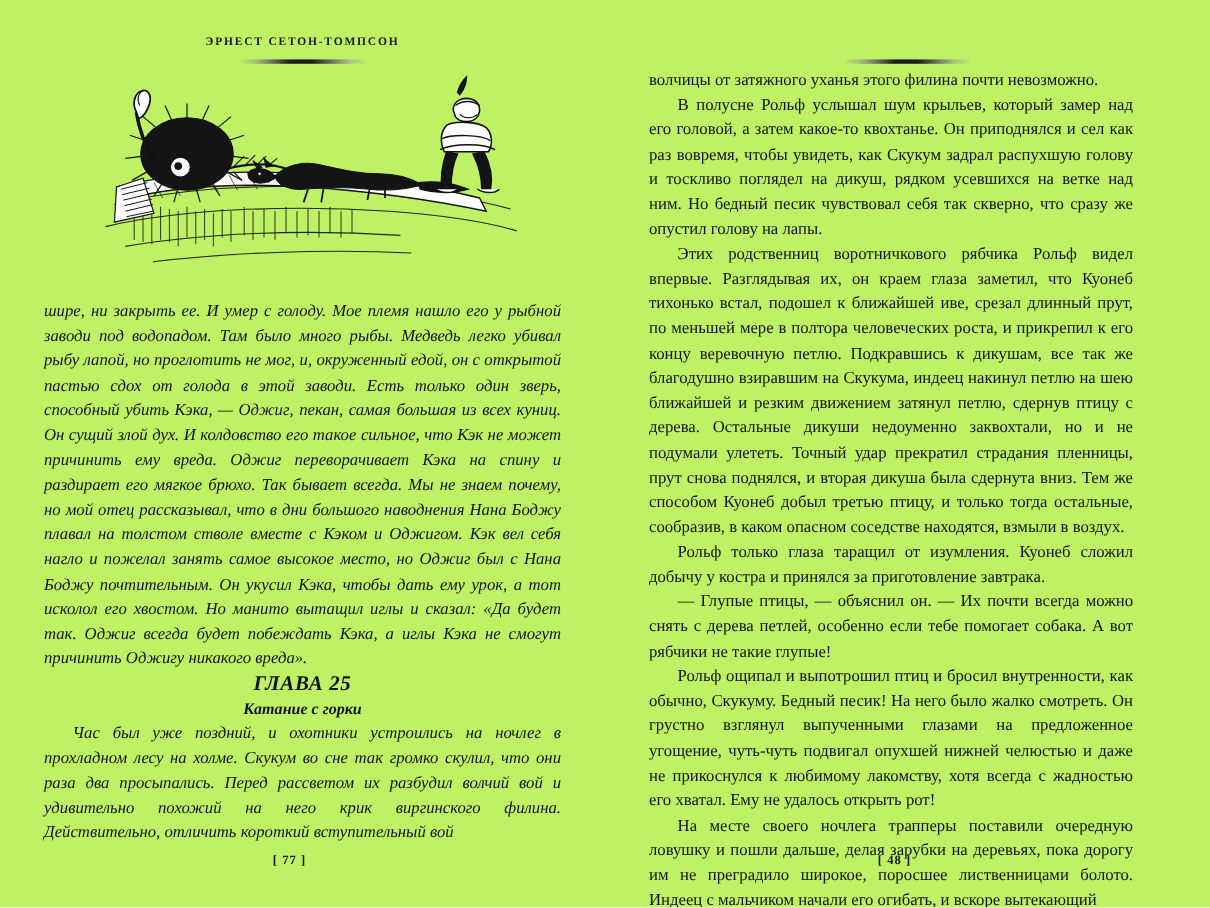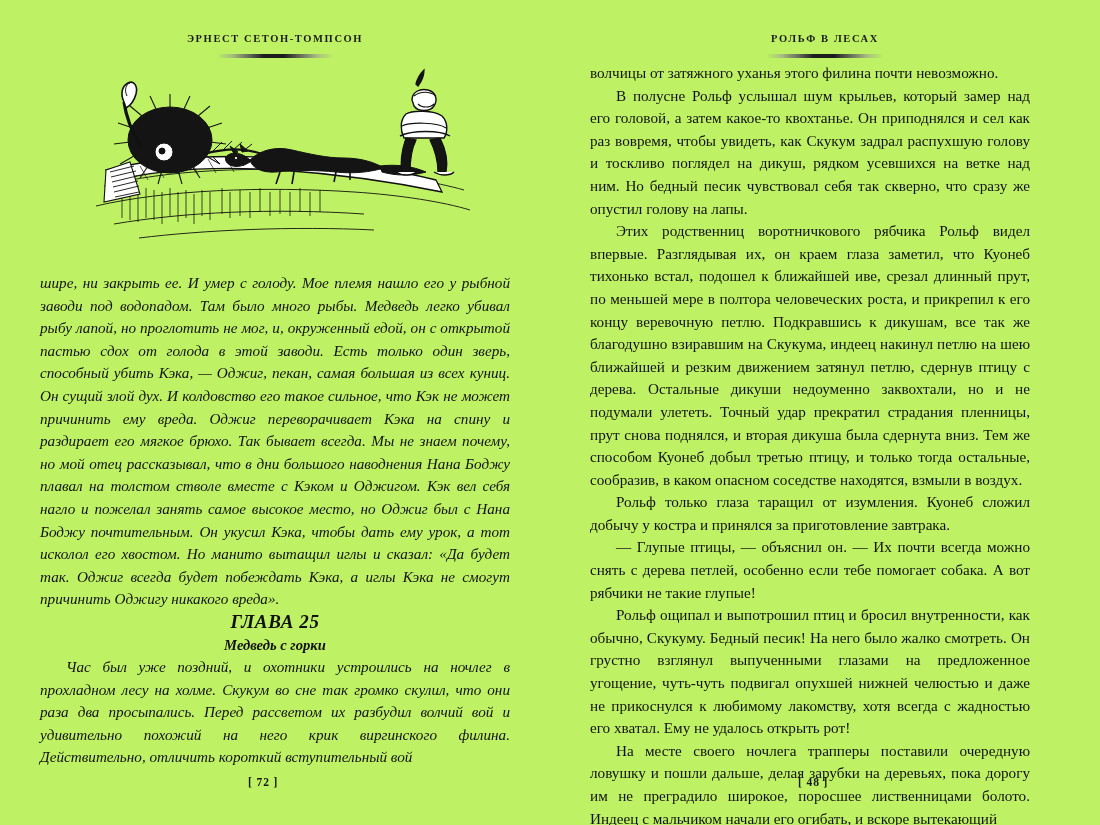--- a/index.html
+++ b/index.html
@@ -241,30 +241,29 @@
             <path d="M352 106 C358 110 368 110 372 106" stroke-width="1.4" fill="#fff"></path>
             <path d="M390 106 C396 110 406 110 410 106" stroke-width="1.4" fill="#fff"></path>
           </g>
         </g>
       </svg>
     </div>
 
     <div class="textcol">
       <p>шире, ни закрыть ее. И умер с голоду. Мое племя нашло его у рыбной заводи под водопадом. Там было много рыбы. Медведь легко убивал рыбу лапой, но проглотить не мог, и, окруженный едой, он с открытой пастью сдох от голода в этой заводи. Есть только один зверь, способный убить Кэка, — Оджиг, пекан, самая большая из всех куниц. Он сущий злой дух. И колдовство его такое сильное, что Кэк не может причинить ему вреда. Оджиг переворачивает Кэка на спину и раздирает его мягкое брюхо. Так бывает всегда. Мы не знаем почему, но мой отец рассказывал, что в дни большого наводнения Нана Боджу плавал на толстом стволе вместе с Кэком и Оджигом. Кэк вел себя нагло и пожелал занять самое высокое место, но Оджиг был с Нана Боджу почтительным. Он укусил Кэка, чтобы дать ему урок, а тот исколол его хвостом. Но манито вытащил иглы и сказал: «Да будет так. Оджиг всегда будет побеждать Кэка, а иглы Кэка не смогут причинить Оджигу никакого вреда».</p>
       <p class="chapnum">ГЛАВА 25</p>
-      <p class="chaptitle">Медведь с горки</p>
+      <p class="chaptitle">Катание с горки</p>
       <p class="ind">Час был уже поздний, и охотники устроились на ночлег в прохладном лесу на холме. Скукум во сне так громко скулил, что они раза два просыпались. Перед рассветом их разбудил волчий вой и удивительно похожий на него крик виргинского филина. Действительно, отличить короткий вступительный вой</p>
     </div>
 
-    <div class="folio">[ 72 ]</div>
+    <div class="folio">[ 77 ]</div>
   </div>
 
   <div class="leaf leaf-right">
 
-    <div class="runhead">РОЛЬФ В ЛЕСАХ</div>
     <div class="runrule"></div>
 
     <div class="textcol">
       <p>волчицы от затяжного уханья этого филина почти невозможно.</p>
       <p class="ind">В полусне Рольф услышал шум крыльев, который замер над его головой, а затем какое-то квохтанье. Он приподнялся и сел как раз вовремя, чтобы увидеть, как Скукум задрал распухшую голову и тоскливо поглядел на дикуш, рядком усевшихся на ветке над ним. Но бедный песик чувствовал себя так скверно, что сразу же опустил голову на лапы.</p>
       <p class="ind">Этих родственниц воротничкового рябчика Рольф видел впервые. Разглядывая их, он краем глаза заметил, что Куонеб тихонько встал, подошел к ближайшей иве, срезал длинный прут, по меньшей мере в полтора человеческих роста, и прикрепил к его концу веревочную петлю. Подкравшись к дикушам, все так же благодушно взиравшим на Скукума, индеец накинул петлю на шею ближайшей и резким движением затянул петлю, сдернув птицу с дерева. Остальные дикуши недоуменно заквохтали, но и не подумали улететь. Точный удар прекратил страдания пленницы, прут снова поднялся, и вторая дикуша была сдернута вниз. Тем же способом Куонеб добыл третью птицу, и только тогда остальные, сообразив, в каком опасном соседстве находятся, взмыли в воздух.</p>
       <p class="ind">Рольф только глаза таращил от изумления. Куонеб сложил добычу у костра и принялся за приготовление завтрака.</p>
       <p class="ind">— Глупые птицы, — объяснил он. — Их почти всегда можно снять с дерева петлей, особенно если тебе помогает собака. А вот рябчики не такие глупые!</p>
       <p class="ind">Рольф ощипал и выпотрошил птиц и бросил внутренности, как обычно, Скукуму. Бедный песик! На него было жалко смотреть. Он грустно взглянул выпученными глазами на предложенное угощение, чуть-чуть подвигал опухшей нижней челюстью и даже не прикоснулся к любимому лакомству, хотя всегда с жадностью его хватал. Ему не удалось открыть рот!</p>
       <p class="ind">На месте своего ночлега трапперы поставили очередную ловушку и пошли дальше, делая зарубки на деревьях, пока дорогу им не преградило широкое, поросшее лиственницами болото. Индеец с мальчиком начали его огибать, и вскоре вытекающий</p>

